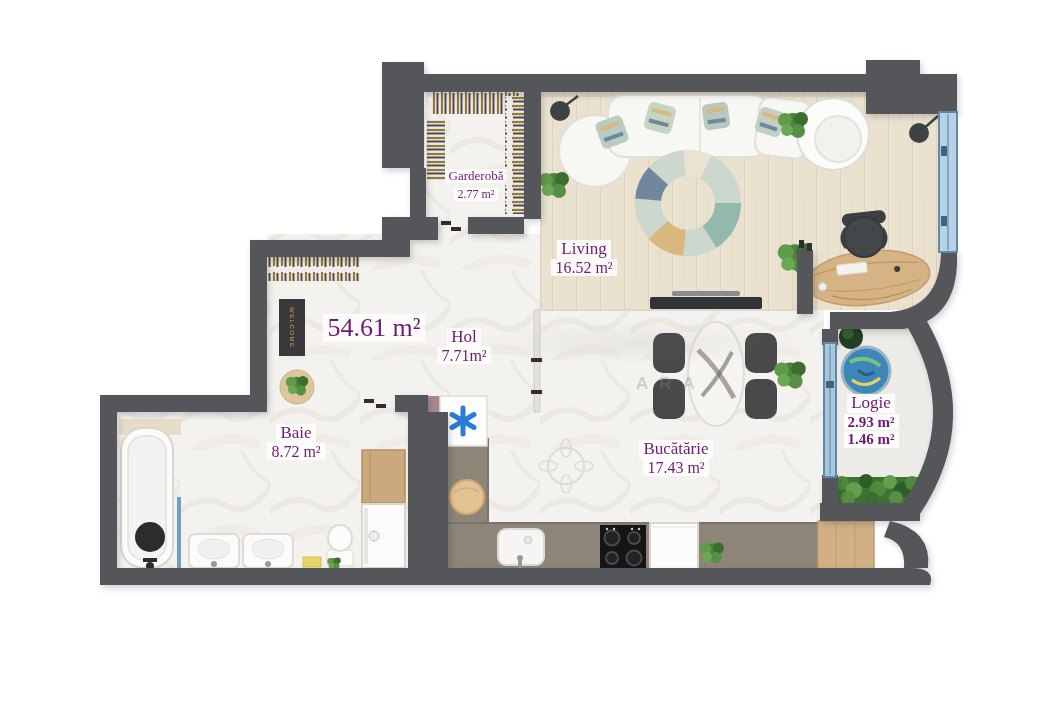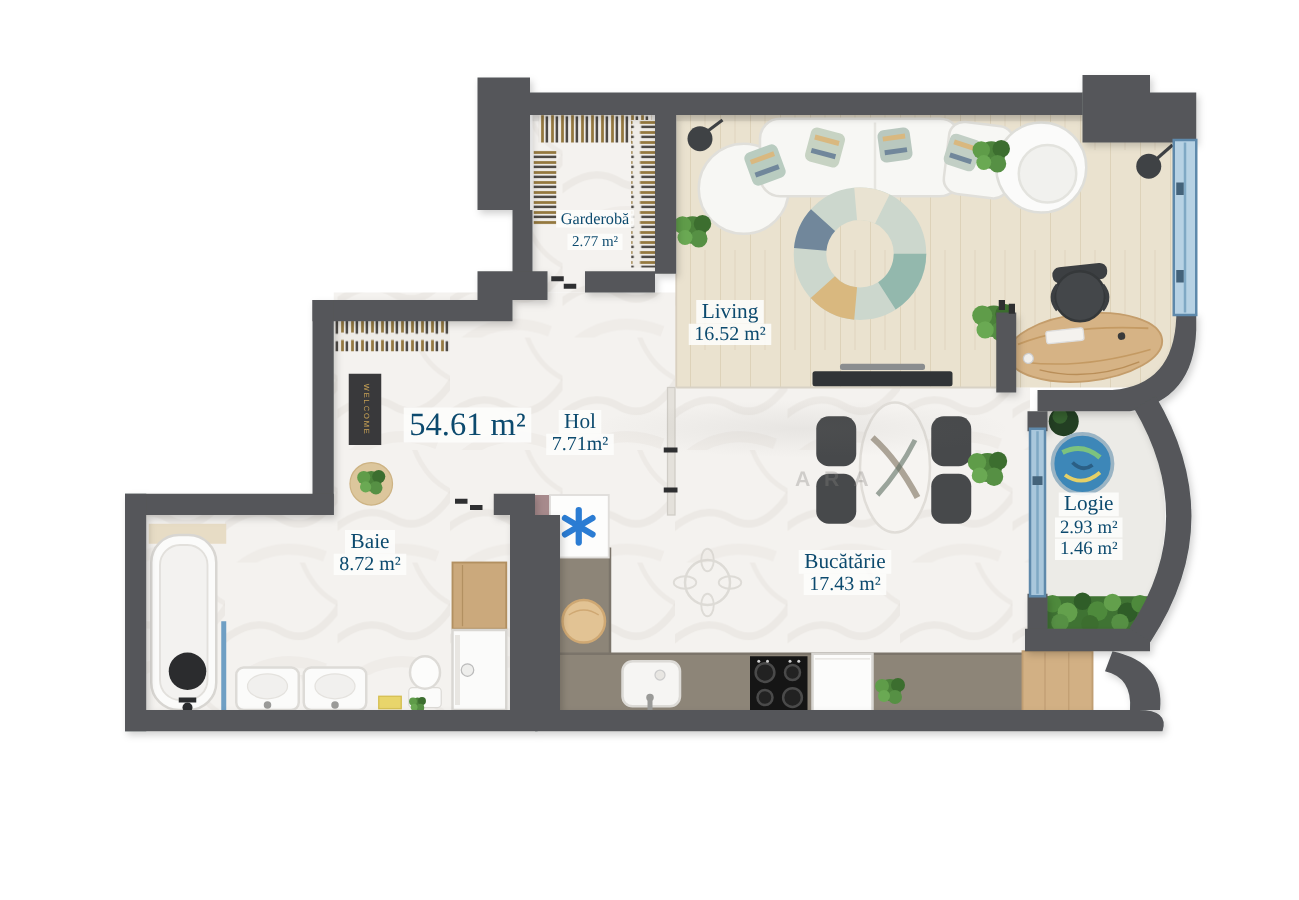--- a/index.html
+++ b/index.html
@@ -1,27 +1,27 @@
 <!DOCTYPE html>
 <html><head>
 <meta charset="utf-8">
 <style>
   html,body{margin:0;padding:0;background:#ffffff;}
   #stage{position:relative;width:1039px;height:720px;background:#ffffff;overflow:hidden;
          font-family:"Liberation Serif",serif;}
   #plan-svg{position:absolute;left:0;top:0;}
-  .lbl{position:absolute;text-align:center;color:#0c4a6e;line-height:1.1;z-index:5;}
+  .lbl{position:absolute;text-align:center;color:#701a75;line-height:1.1;z-index:5;}
   .lbl .bg{background:rgba(253,253,252,.88);padding:0 4px;display:inline-block;}
   .ap-l1{font-size:27px;}
-  .ap-l2{font-size:26px;margin-top:12px;}
+  .ap-l2{font-size:26px;}
   .rm-name{font-size:17px;}
   .rm-area{font-size:16px;}
   .sm-name{font-size:13px;}
   .sm-area{font-size:12px;}
-  .lg-line{font-size:15px;}
+  .lg-line{font-size:15px;font-weight:bold;}
   .mat{position:absolute;left:279px;top:299px;width:26px;height:57px;background:#39393b;
        color:#c8a255;font-size:6px;letter-spacing:1.5px;writing-mode:vertical-rl;
        display:flex;align-items:center;justify-content:center;
        font-family:"Liberation Sans",sans-serif;z-index:4;}
   .wm{position:absolute;color:rgba(135,132,128,.33);font-family:"Liberation Sans",sans-serif;
       font-size:17px;font-weight:bold;z-index:3;}
   #wm1{left:388px;top:374px;letter-spacing:17px;}
   #wm2{left:636px;top:374px;letter-spacing:11px;}
   #wm-big{position:absolute;left:470px;top:320px;width:340px;height:46px;z-index:3;
       background:radial-gradient(ellipse at center, rgba(120,118,115,.10), transparent 70%);}

